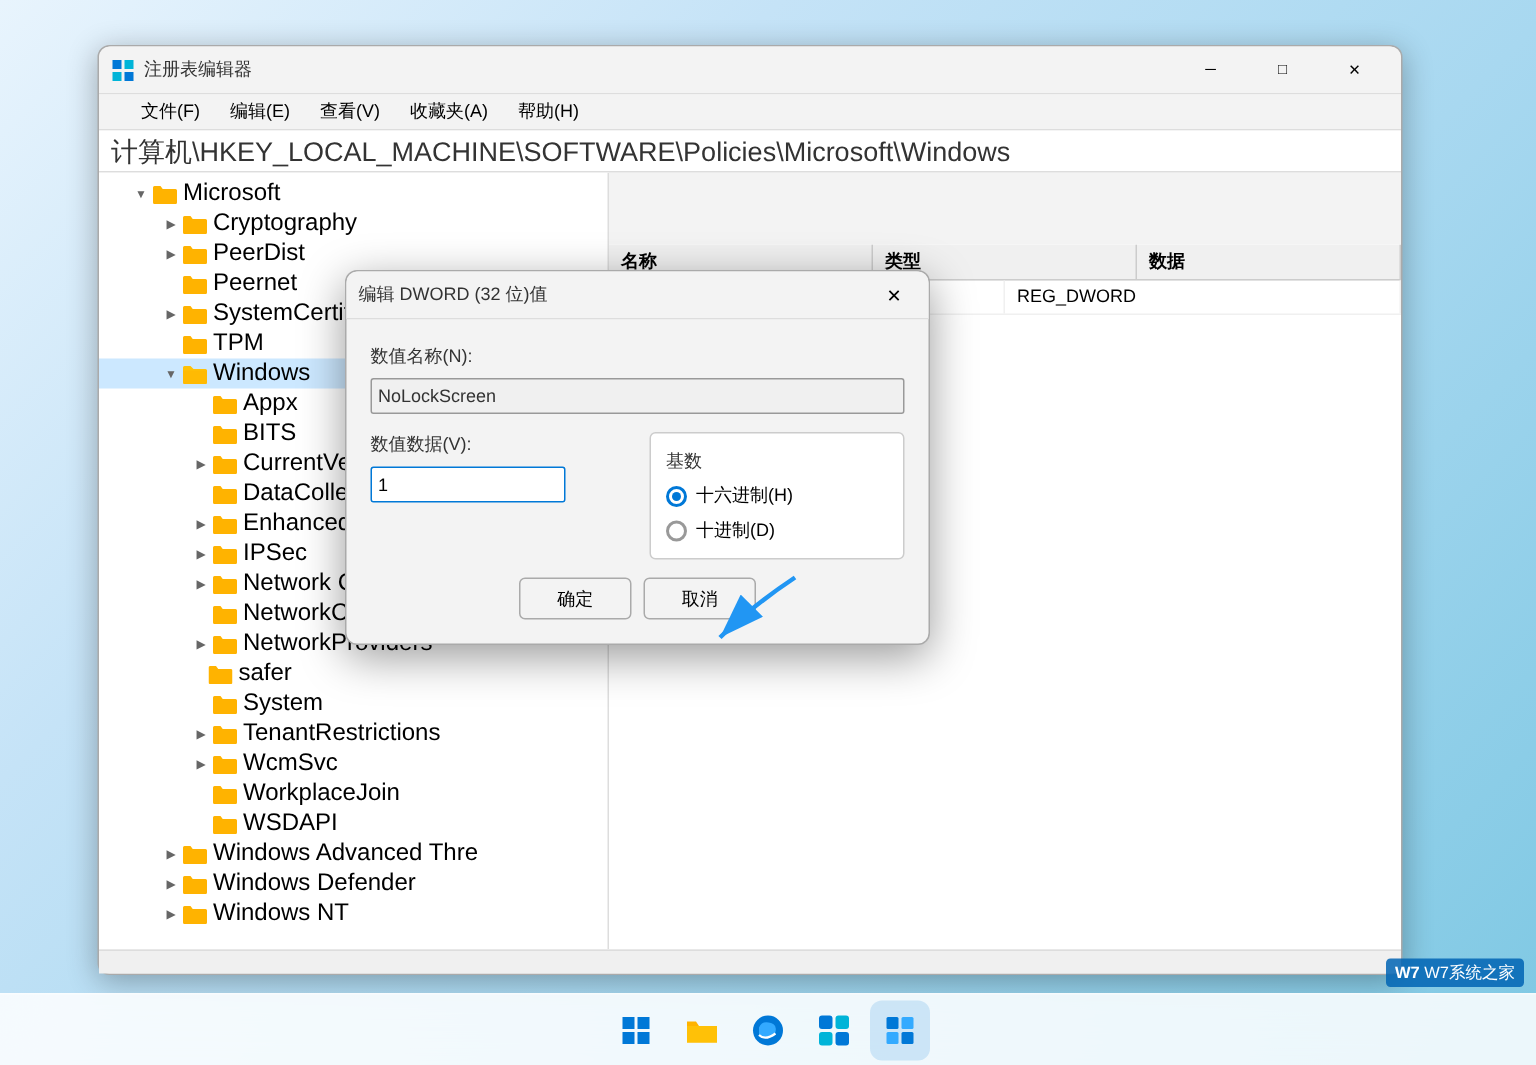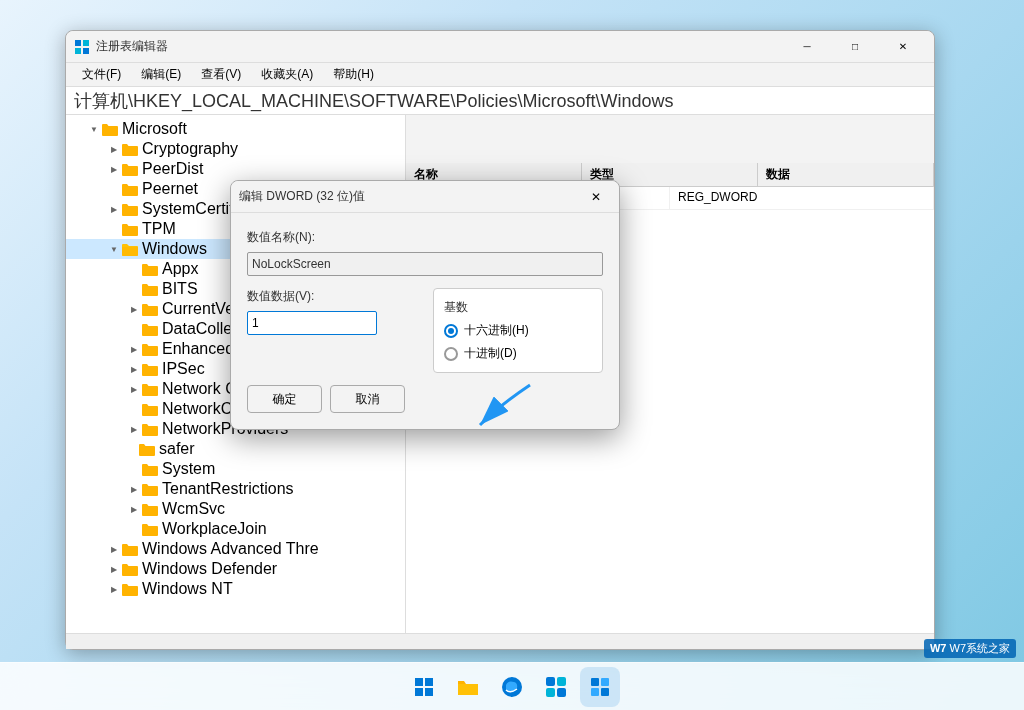--- a/index.html
+++ b/index.html
@@ -104,21 +104,21 @@
       font-size: 10px;
       border-radius: 0;
     }
 
     
     .menu-bar {
       height: 24px;
       background: #f3f3f3;
       display: flex;
       align-items: center;
-      padding: 0 8px;
+      padding: 0 20px;
       gap: 4px;
       border-bottom: 1px solid #ddd;
       font-size: 12px;
     }
     .menu-item {
       padding: 2px 8px;
       cursor: pointer;
       border-radius: 3px;
     }
 
@@ -318,21 +318,21 @@
     }
     .radio-btn.selected::after {
       content: '';
       width: 6px;
       height: 6px;
       border-radius: 50%;
       background: #0078d7;
     }
     .modal-buttons {
       display: flex;
-      justify-content: flex-start;
+      justify-content: center;
       gap: 8px;
       margin-top: 8px;
     }
     .modal-btn {
       width: 75px;
       height: 28px;
       border: 1px solid #aaa;
       border-radius: 4px;
       background: #f3f3f3;
       font-size: 12px;
@@ -552,20 +552,27 @@
       </div>
 
       <div class="tree-item" style="padding-left:60px;">
         <span class="tree-expander" style="visibility:hidden;">▶</span>
         <svg class="folder-icon" viewBox="0 0 16 13">
           <path d="M0,2 Q0,1 1,1 L5,1 L6.5,3 L15,3 Q16,3 16,4 L16,12 Q16,13 15,13 L1,13 Q0,13 0,12 Z" fill="#FFB300"></path>
         </svg>
         <span class="tree-label">WorkplaceJoin</span>
       </div>
 
+      <div class="tree-item" style="padding-left:60px;">
+        <span class="tree-expander" style="visibility:hidden;">▶</span>
+        <svg class="folder-icon" viewBox="0 0 16 13">
+          <path d="M0,2 Q0,1 1,1 L5,1 L6.5,3 L15,3 Q16,3 16,4 L16,12 Q16,13 15,13 L1,13 Q0,13 0,12 Z" fill="#FFB300"></path>
+        </svg>
+        <span class="tree-label">WSDAPI</span>
+      </div>
 
       <div class="tree-item" style="padding-left:40px;">
         <span class="tree-expander">▶</span>
         <svg class="folder-icon" viewBox="0 0 16 13">
           <path d="M0,2 Q0,1 1,1 L5,1 L6.5,3 L15,3 Q16,3 16,4 L16,12 Q16,13 15,13 L1,13 Q0,13 0,12 Z" fill="#FFB300"></path>
         </svg>
         <span class="tree-label">Windows Advanced Thre</span>
       </div>
 
       <div class="tree-item" style="padding-left:40px;">

